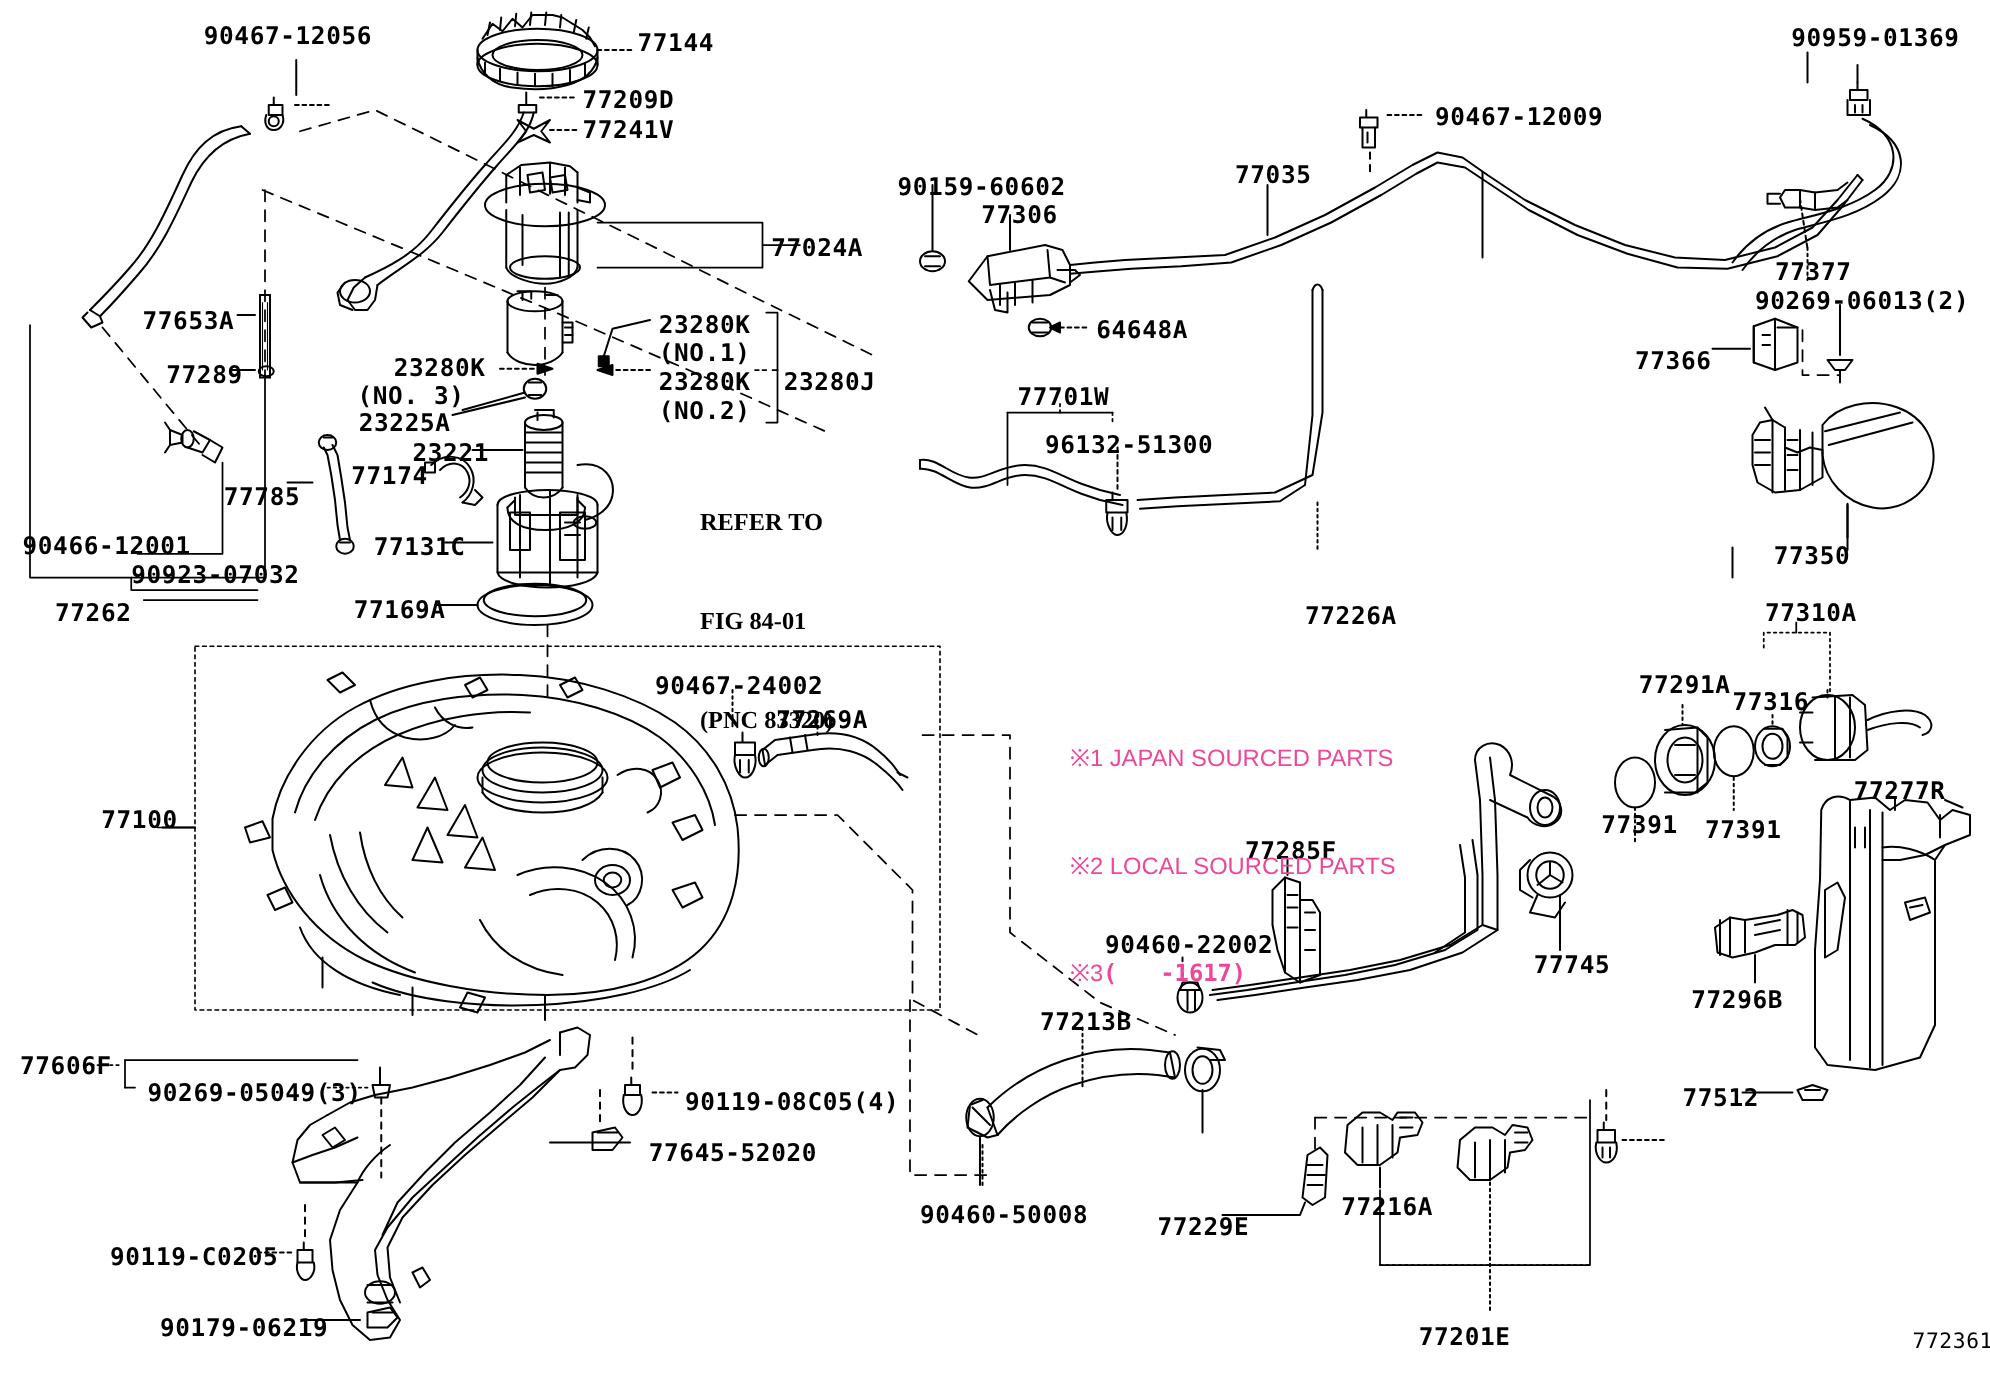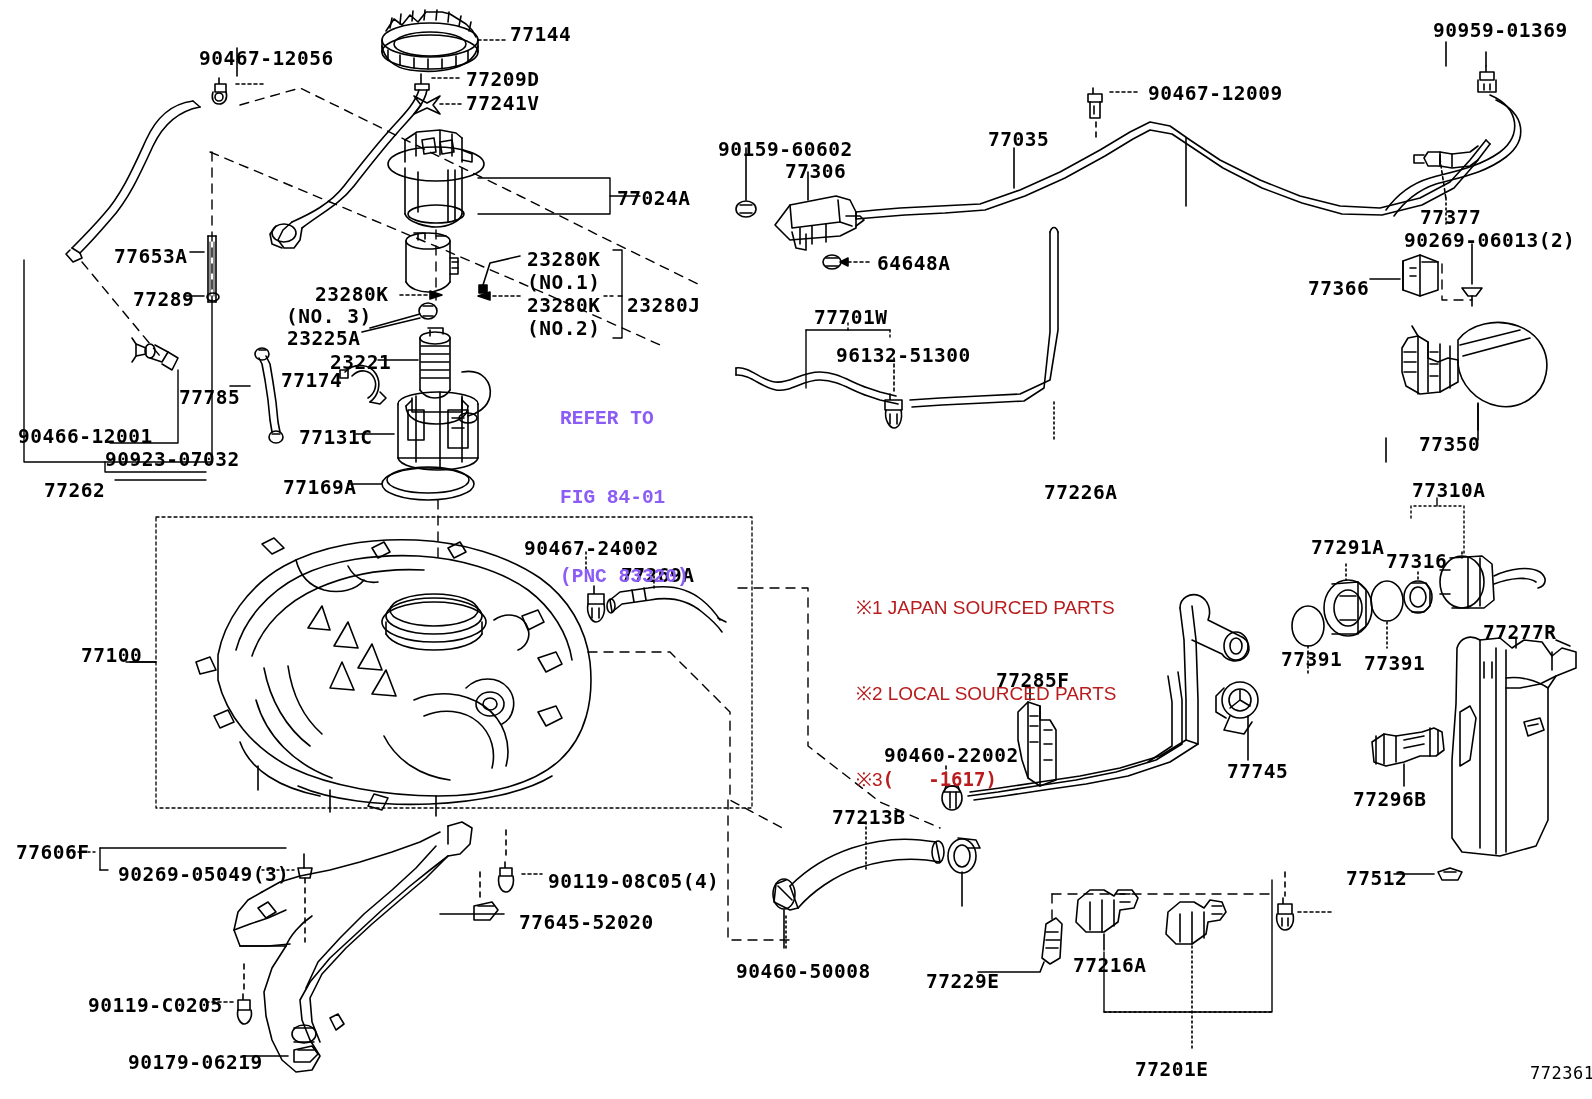--- a/index.html
+++ b/index.html
@@ -18,34 +18,34 @@
     font-size:19.5px;
     color:#000;
     letter-spacing:0.5px;
     white-space:pre;
     line-height:1.18;
   }
   .note{
     position:absolute;
     font-family:"Liberation Sans", sans-serif;
     font-size:19px;
-    color:#b91c1c;
+    color:#ec4899;
     white-space:pre;
     line-height:1.5;
   }
   .note .mono{font-family:"DejaVu Sans Mono","Liberation Mono",monospace;font-weight:bold;}
   .figid{
     position:absolute;
     font-family:"DejaVu Sans Mono","Liberation Mono",monospace;
     font-size:17px;color:#000;letter-spacing:0.5px;
   }
   .ref{
     position:absolute;
-    font-family:Liberation Mono, monospace;
-    font-weight:bold;font-size:19.5px;color:#8b5cf6;white-space:pre;line-height:1.35;
+    font-family:Liberation Serif, serif;
+    font-weight:bold;font-size:19.5px;color:#000000;white-space:pre;line-height:1.35;
   }
 </style>
 </head>
 <body>
 
 <div id="root">
 
   <svg class="layer" viewBox="0 0 1592 1099">
     <g fill="none" stroke="#000" stroke-width="1.6" stroke-linecap="round" stroke-linejoin="round">
 
@@ -643,21 +643,21 @@
         <path d="M1446 42 L1446 66"></path>
         <path d="M1446 198 L1446 224" stroke-dasharray="2 3"></path>
         <path d="M130 662 L156 662"></path>
         <path d="M1386 438 L1386 462" stroke-dasharray="0"></path>
         <path d="M1478 404 L1478 430"></path>
       </g>
 
     </g>
   </svg>
 
-  <div class="lbl" style="left:163px;top:47px;margin-left:36px;">90467-12056</div>
+  <div class="lbl" style="left:163px;top:17px;">90467-12056</div>
   <div class="lbl" style="left:510px;top:23px;">77144</div>
   <div class="lbl" style="left:466px;top:68px;">77209D</div>
   <div class="lbl" style="left:466px;top:92px;">77241V</div>
   <div class="lbl" style="left:617px;top:187px;">77024A</div>
   <div class="lbl" style="left:114px;top:245px;">77653A</div>
   <div class="lbl" style="left:133px;top:288px;">77289</div>
   <div class="lbl" style="left:315px;top:283px;">23280K</div>
   <div class="lbl" style="left:286px;top:305px;">(NO. 3)</div>
   <div class="lbl" style="left:527px;top:248px;">23280K</div>
   <div class="lbl" style="left:527px;top:271px;">(NO.1)</div>

